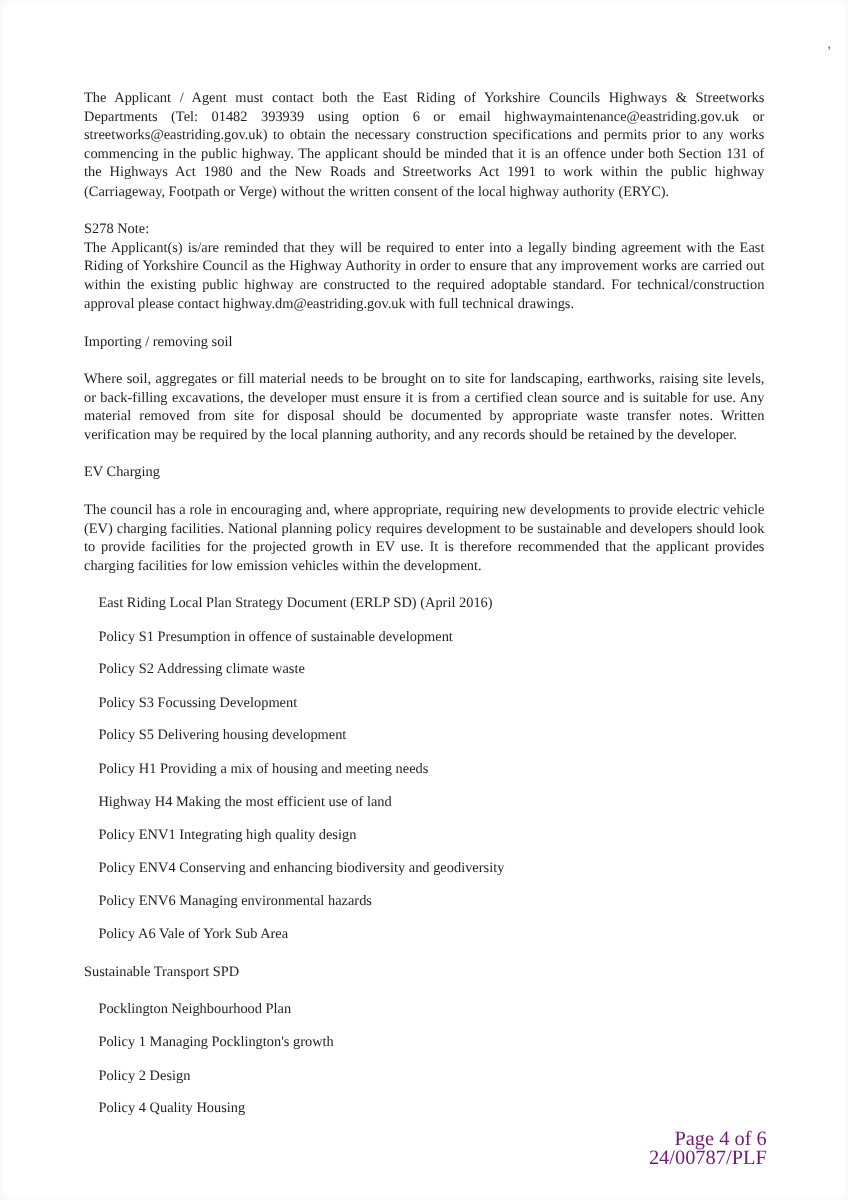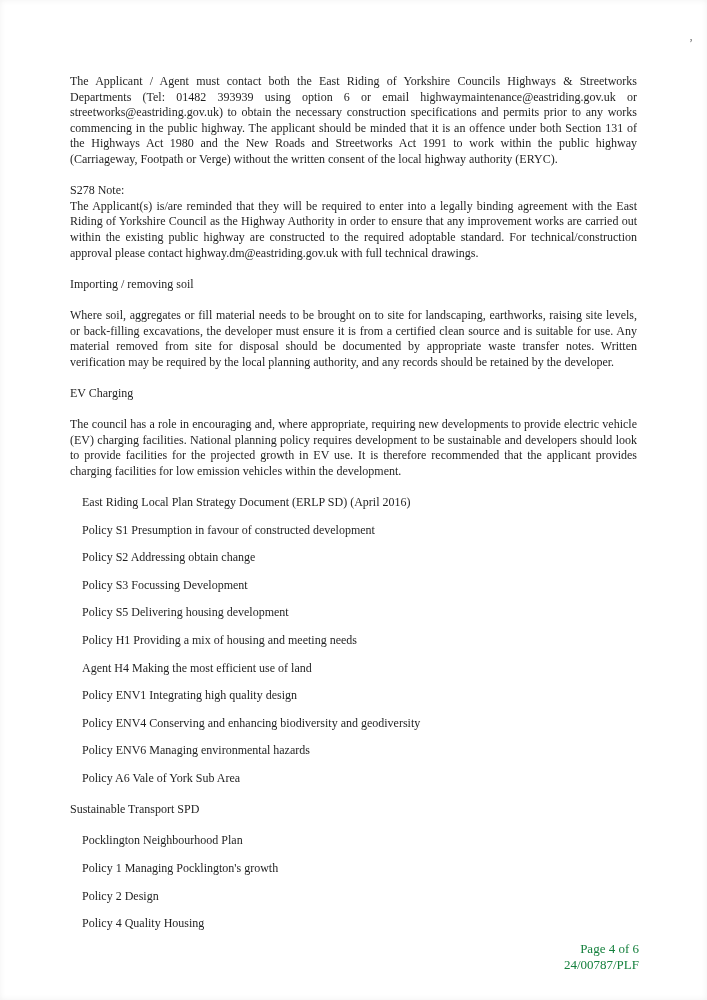--- a/index.html
+++ b/index.html
@@ -40,24 +40,24 @@
     margin: 0 0 15.6px 0;
   }
   .line {
     margin: 12px;
   }
   .footer {
     position: absolute;
     right: 68px;
     top: 941px;
     text-align: right;
-    font-size: 13px;
+    font-size: 17px;
     line-height: 15.6px;
     font-family: "Liberation Serif", "DejaVu Serif", serif;
-    color: #15803d;
+    color: #701a75;
     margin-left: 34px;
   }
   .scan-mark {
     position: absolute;
     top: 36px;
     right: 14px;
     font-size: 12px;
     color: #6b6b6b;
   }
 </style>
@@ -78,26 +78,26 @@
     </div>
 
     <div class="heading">Importing / removing soil</div>
     <p class="para">Where soil, aggregates or fill material needs to be brought on to site for landscaping, earthworks, raising site levels, or back-filling excavations, the developer must ensure it is from a certified clean source and is suitable for use. Any material removed from site for disposal should be documented by appropriate waste transfer notes. Written verification may be required by the local planning authority, and any records should be retained by the developer.</p>
 
     <div class="heading">EV Charging</div>
     <p class="para">The council has a role in encouraging and, where appropriate, requiring new developments to provide electric vehicle (EV) charging facilities. National planning policy requires development to be sustainable and developers should look to provide facilities for the projected growth in EV use. It is therefore recommended that the applicant provides charging facilities for low emission vehicles within the development.</p>
 
     <div class="block">
       <div class="line">East Riding Local Plan Strategy Document (ERLP SD) (April 2016)</div>
-      <div class="line">Policy S1 Presumption in favour of constructed development</div>
-      <div class="line">Policy S2 Addressing obtain change</div>
+      <div class="line">Policy S1 Presumption in offence of sustainable development</div>
+      <div class="line">Policy S2 Addressing climate waste</div>
       <div class="line">Policy S3 Focussing Development</div>
       <div class="line">Policy S5 Delivering housing development</div>
       <div class="line">Policy H1 Providing a mix of housing and meeting needs</div>
-      <div class="line">Agent H4 Making the most efficient use of land</div>
+      <div class="line">Highway H4 Making the most efficient use of land</div>
       <div class="line">Policy ENV1 Integrating high quality design</div>
       <div class="line">Policy ENV4 Conserving and enhancing biodiversity and geodiversity</div>
       <div class="line">Policy ENV6 Managing environmental hazards</div>
       <div class="line">Policy A6 Vale of York Sub Area</div>
     </div>
 
 
     <div class="block">Sustainable Transport SPD</div>
 
     <div class="block">

